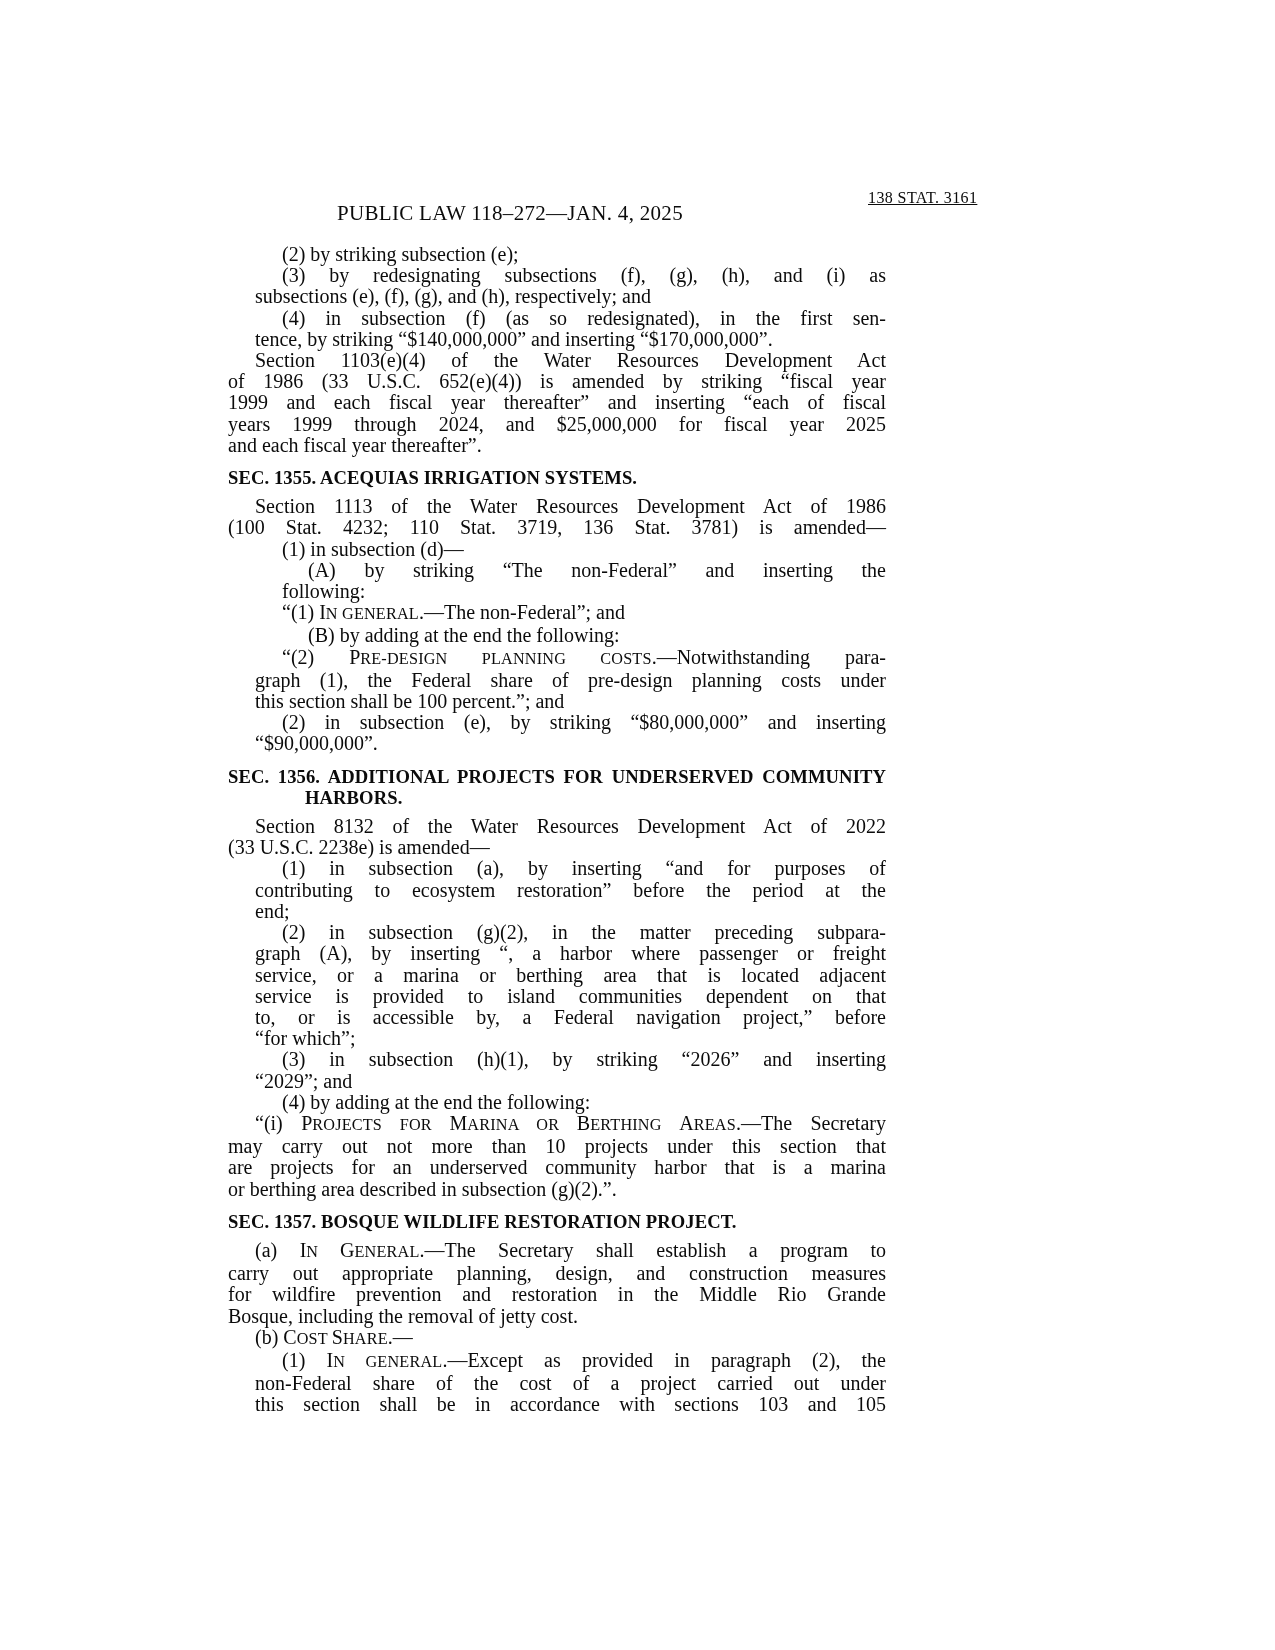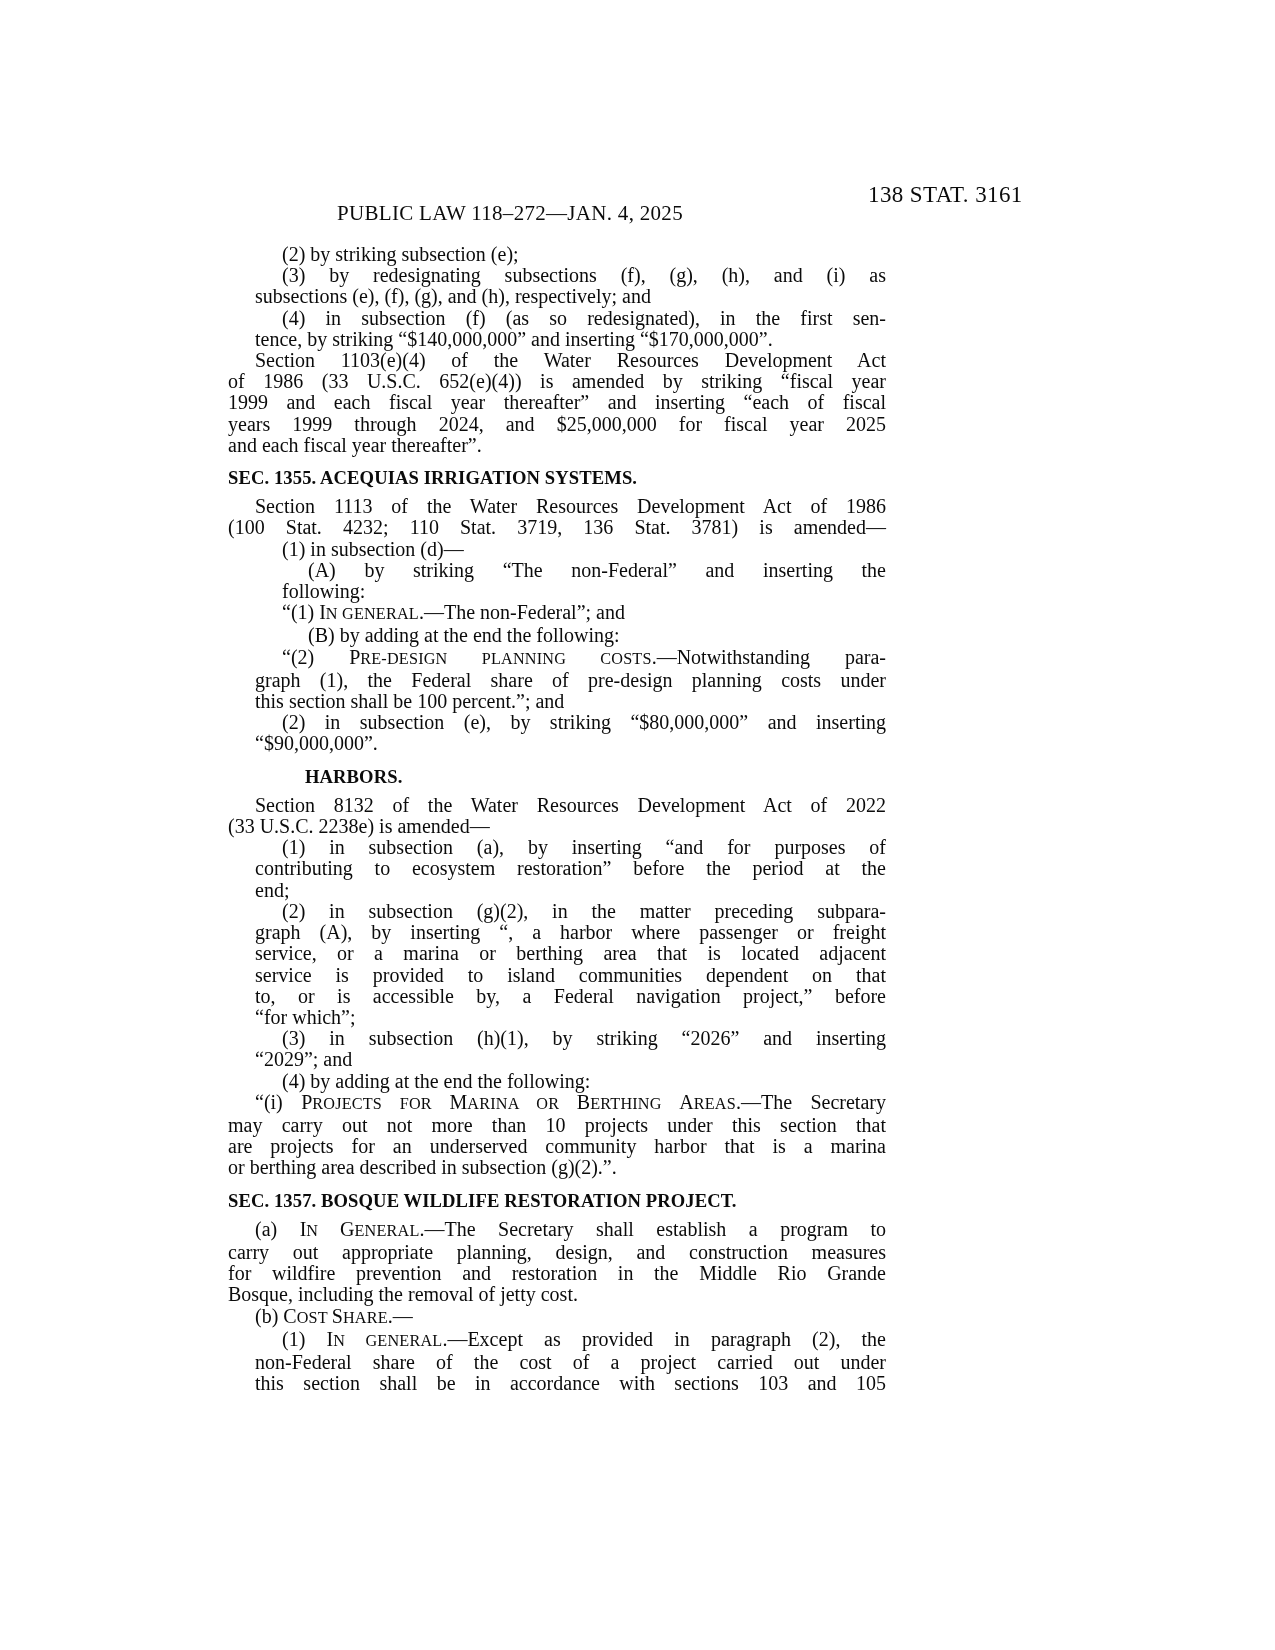--- a/index.html
+++ b/index.html
@@ -17,25 +17,26 @@
     position: absolute;
     top: 201px;
     left: 337px;
     font-size: 21px;
     letter-spacing: 0.3px;
     white-space: nowrap;
     text-align: right;
   }
   .stat-page {
     position: absolute;
-    top: 182px;
+    top: 189px;
     left: 868px;
-    font-size: 23px;
+    font-size: 16px;
     letter-spacing: 0.4px;
     white-space: nowrap;
+    text-decoration: underline;
   }
   .doc {
     position: absolute;
     left: 228px;
     top: 244px;
     width: 658px;
     font-size: 20px;
     line-height: 21.2px;
   }
   .block { margin: 0; }
@@ -85,20 +86,21 @@
         <div class="line" style="padding-left: 54px;">following:</div>
         <div class="line" style="padding-left: 54px;">“(1) I<span class="sc">N GENERAL</span>.—The non-Federal”; and</div>
         <div class="line" style="padding-left: 80px;">(B) by adding at the end the following:</div>
         <div class="line just" style="padding-left: 54px;">“(2) P<span class="sc">RE-DESIGN PLANNING COSTS</span>.—Notwithstanding para-</div>
         <div class="line just" style="padding-left: 27px;">graph (1), the Federal share of pre-design planning costs under</div>
         <div class="line" style="padding-left: 27px;">this section shall be 100 percent.”; and</div>
         <div class="line just" style="padding-left: 54px;">(2) in subsection (e), by striking “$80,000,000” and inserting</div>
         <div class="line" style="padding-left: 27px;">“$90,000,000”.</div>
       </div>
       <div class="block heading">
+        <div class="line just" style="padding-left: 0px;">SEC. 1356. ADDITIONAL PROJECTS FOR UNDERSERVED COMMUNITY</div>
         <div class="line" style="padding-left: 77px;">HARBORS.</div>
       </div>
       <div class="block body">
         <div class="line just" style="padding-left: 27px;">Section 8132 of the Water Resources Development Act of 2022</div>
         <div class="line" style="padding-left: 0px;">(33 U.S.C. 2238e) is amended—</div>
         <div class="line just" style="padding-left: 54px;">(1) in subsection (a), by inserting “and for purposes of</div>
         <div class="line just" style="padding-left: 27px;">contributing to ecosystem restoration” before the period at the</div>
         <div class="line" style="padding-left: 27px;">end;</div>
         <div class="line just" style="padding-left: 54px;">(2) in subsection (g)(2), in the matter preceding subpara-</div>
         <div class="line just" style="padding-left: 27px;">graph (A), by inserting “, a harbor where passenger or freight</div>

